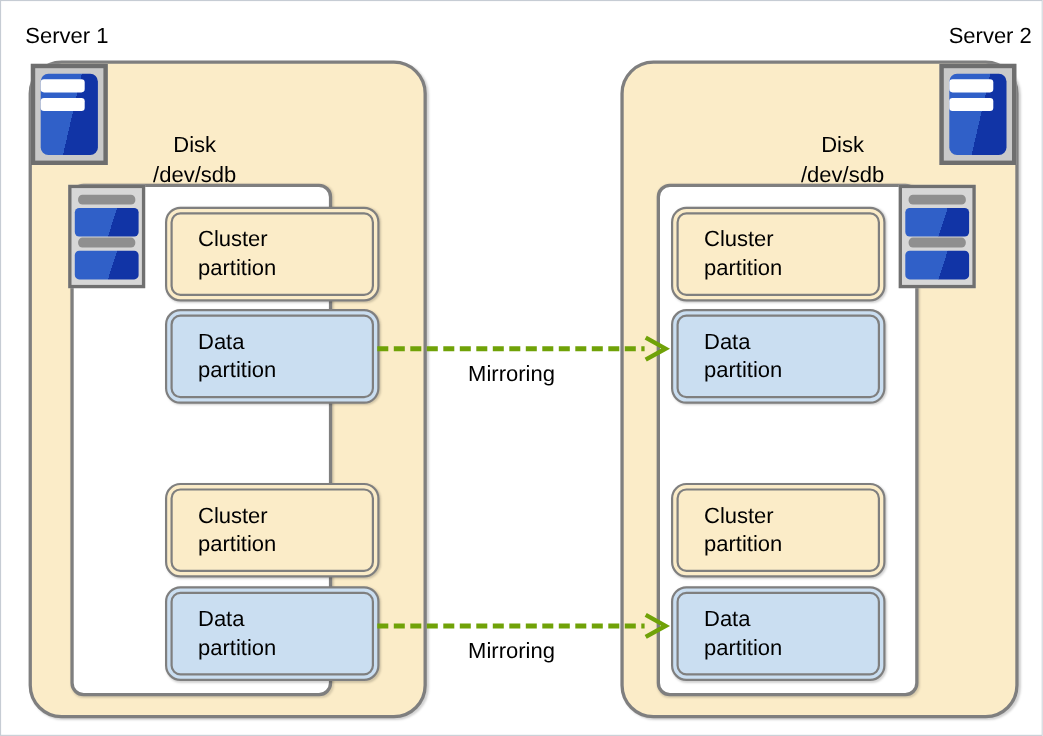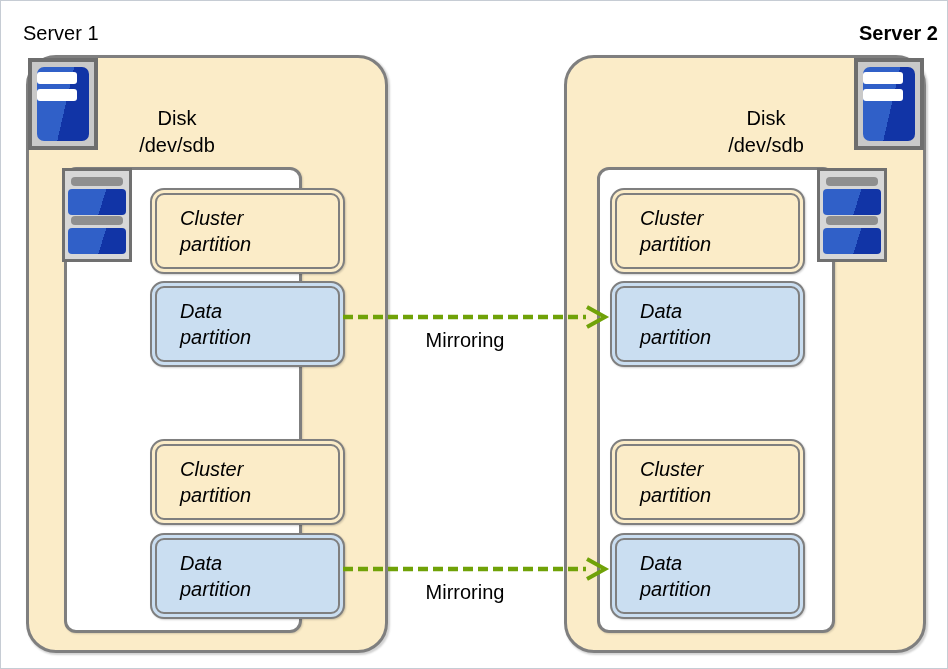--- a/index.html
+++ b/index.html
@@ -18,61 +18,60 @@
     overflow: hidden;
   }
   .server-name {
     position: absolute;
     top: 21px;
     font-size: 20px;
     color: #000;
     white-space: nowrap;
   }
   .server-name.left  { left: 22px; }
-  .server-name.right { right: 9px; font-weight: bold; }
+  .server-name.right { right: 9px; }
 
   
   .server-box {
     position: absolute;
     top: 54px;
     width: 362px;
     height: 598px;
     box-sizing: border-box;
     background: var(--cream, #fbecc8);
     border: 3px solid var(--border-gray, #7f7f7f);
     border-radius: 30px;
     box-shadow: 1.5px 1.5px 2px rgba(0,0,0,0.18);
   }
   .server-box.s1 { left: 25px; }
   .server-box.s2 { left: 563px; }
 
   .disk-label {
     position: absolute;
-    top: 47px;
+    top: 61px;
     width: 170px;
     text-align: center;
     font-size: 20px;
     line-height: 27px;
     color: #000;
   }
   .server-box.s1 .disk-label { left: 63px; }
   .server-box.s2 .disk-label { left: 114px; }
 
   
   .inner-box {
     position: absolute;
     top: 109px;
     width: 238px;
     height: 466px;
     box-sizing: border-box;
     background: #ffffff;
     border: 3px solid var(--border-gray, #7f7f7f);
     border-radius: 12px;
     box-shadow: 1px 1px 2px rgba(0,0,0,0.15);
-    font-style: italic;
   }
   .server-box.s1 .inner-box { left: 35px; }
   .server-box.s2 .inner-box { left: 30px; }
 
   
   .server-icon {
     position: absolute;
     top: 0;
     width: 70px;
     height: 92px;

